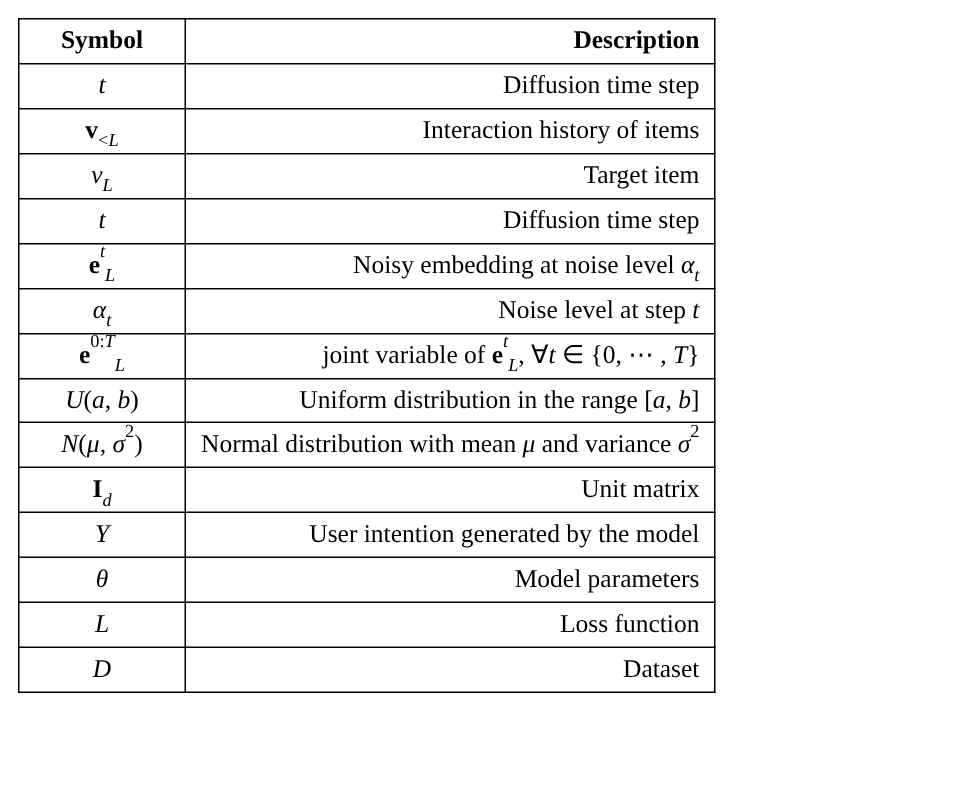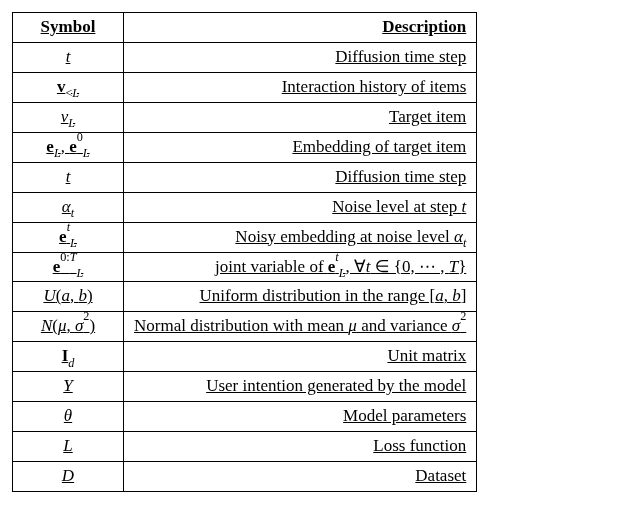--- a/index.html
+++ b/index.html
@@ -6,21 +6,20 @@
     margin: 0;
     padding: 12px;
     font-family: "Times New Roman", Times, serif;
     font-size: 17px;
     color: #000;
     background: #fff;
   }
   table {
     border-collapse: collapse;
     border: 1.5px solid #000;
-    text-decoration: underline;
   }
   th, td {
     border: 1px solid #000;
     padding: 3px 10px 3px 10px;
     vertical-align: middle;
     line-height: 1.35;
   }
   th {
     font-weight: bold;
     text-align: right;
@@ -61,34 +60,30 @@
       </tr>
       <tr>
         <td class="sym"><span class="bf">v</span><sub>&lt;<span class="it">L</span></sub></td>
         <td class="desc">Interaction history of items</td>
       </tr>
       <tr>
         <td class="sym"><span class="it">v</span><sub><span class="it">L</span></sub></td>
         <td class="desc">Target item</td>
       </tr>
       <tr>
-        <td class="sym"><span class="bf">e</span><sub><span class="it">L</span></sub>, <span class="bf">e</span><sup>0</sup><sub><span class="it">L</span></sub></td>
-        <td class="desc">Embedding of target item</td>
-      </tr>
-      <tr>
         <td class="sym"><span class="it">t</span></td>
         <td class="desc">Diffusion time step</td>
       </tr>
       <tr>
+        <td class="sym"><span class="bf">e</span><sup><span class="it">t</span></sup><sub><span class="it">L</span></sub></td>
+        <td class="desc">Noisy embedding at noise level <span class="it">α</span><sub><span class="it">t</span></sub></td>
+      </tr>
+      <tr>
         <td class="sym"><span class="it">α</span><sub><span class="it">t</span></sub></td>
         <td class="desc">Noise level at step <span class="it">t</span></td>
-      </tr>
-      <tr>
-        <td class="sym"><span class="bf">e</span><sup><span class="it">t</span></sup><sub><span class="it">L</span></sub></td>
-        <td class="desc">Noisy embedding at noise level <span class="it">α</span><sub><span class="it">t</span></sub></td>
       </tr>
       <tr>
         <td class="sym"><span class="bf">e</span><sup>0:<span class="it">T</span></sup><sub><span class="it">L</span></sub></td>
         <td class="desc">joint variable of <span class="bf">e</span><sup><span class="it">t</span></sup><sub><span class="it">L</span></sub>, ∀<span class="it">t</span> ∈ {0, ⋯ , <span class="it">T</span>}</td>
       </tr>
       <tr>
         <td class="sym"><span class="cal">U</span>(<span class="it">a</span>, <span class="it">b</span>)</td>
         <td class="desc">Uniform distribution in the range [<span class="it">a</span>, <span class="it">b</span>]</td>
       </tr>
       <tr>

